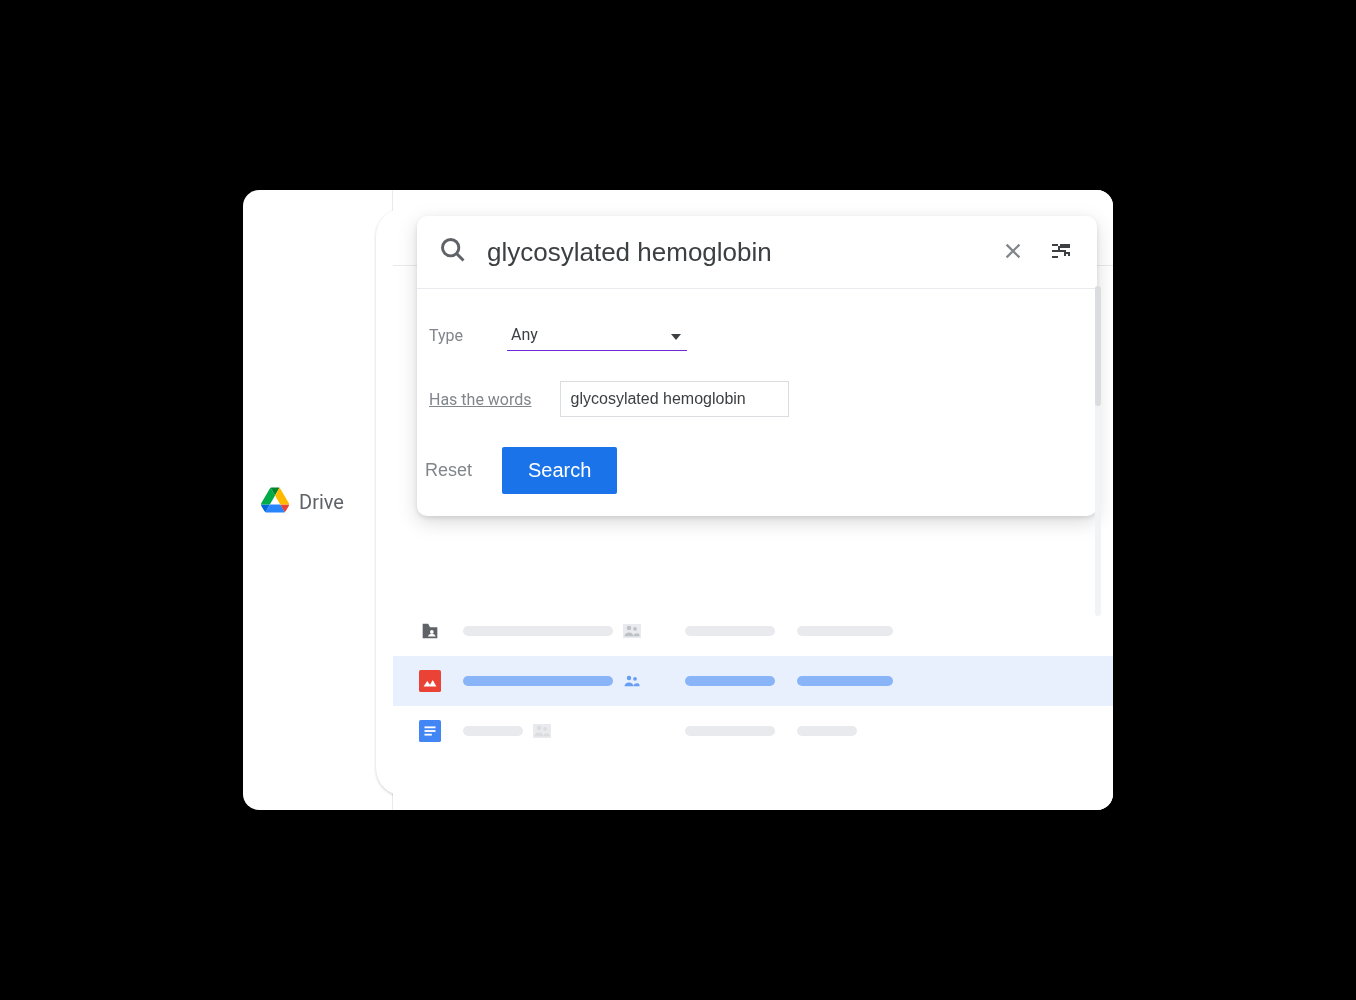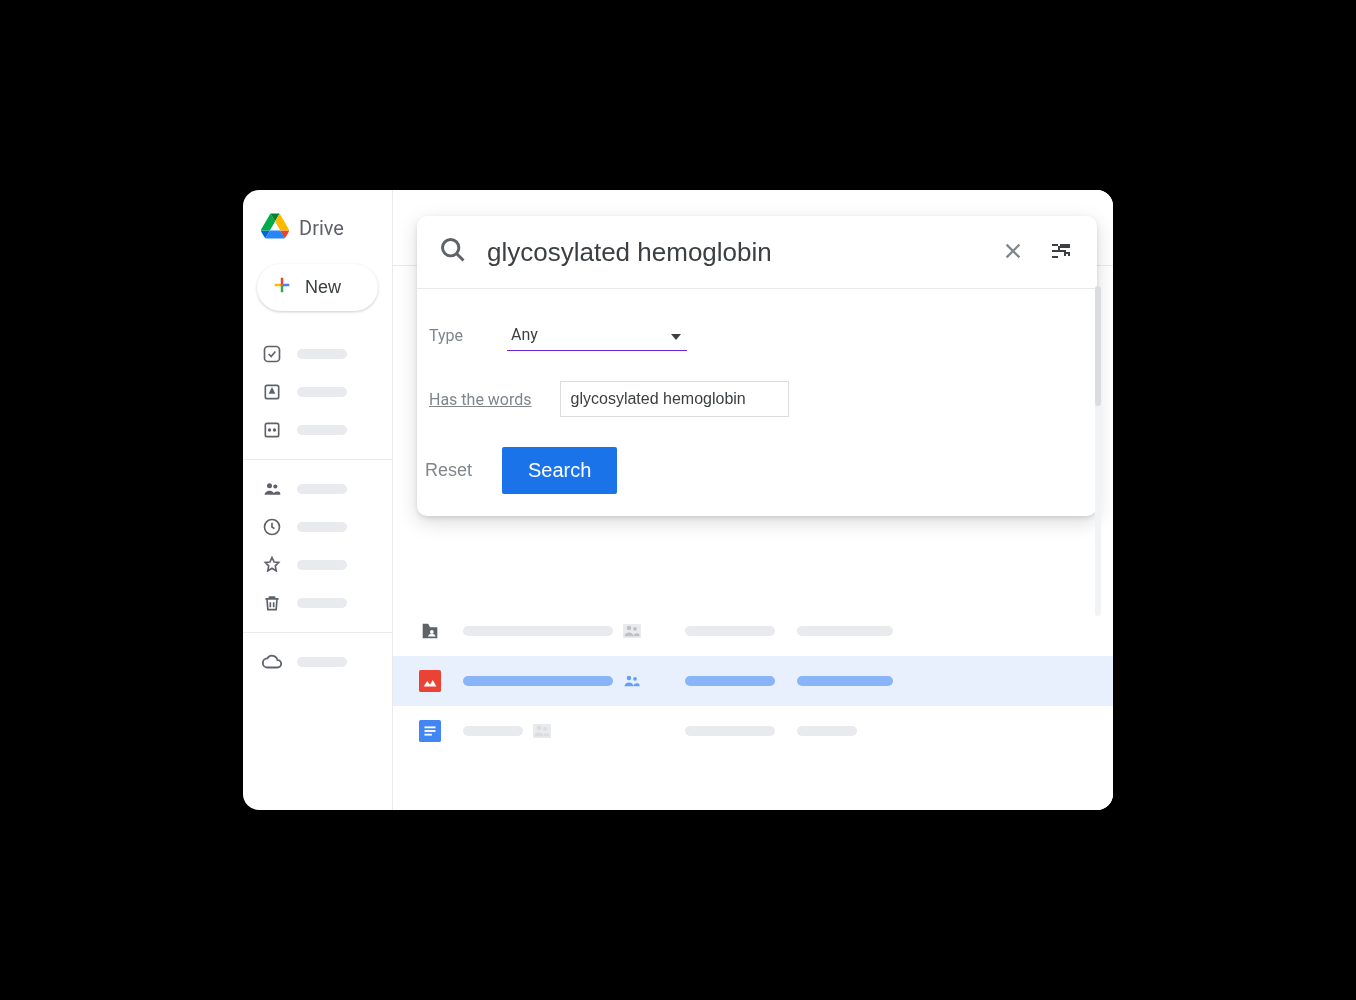--- a/index.html
+++ b/index.html
@@ -19,21 +19,21 @@
   border-radius: 16px;
   box-shadow: 0 20px 60px rgba(0,0,0,0.5), 0 0 120px rgba(0,0,0,0.4);
   display: flex;
   overflow: hidden;
   position: relative;
 }
 .sidebar {
   width: 150px;
   border-right: 1px solid #e8eaed;
   display: flex;
-  flex-direction: column;
+  flex-direction: row;
   padding-top: 16px;
 }
 .brand {
   display: flex;
   align-items: center;
   padding: 6px 18px 18px 18px;
   gap: 10px;
 }
 .brand-text { font-size: 20px; color: #5f6368; }
 .new-btn {

